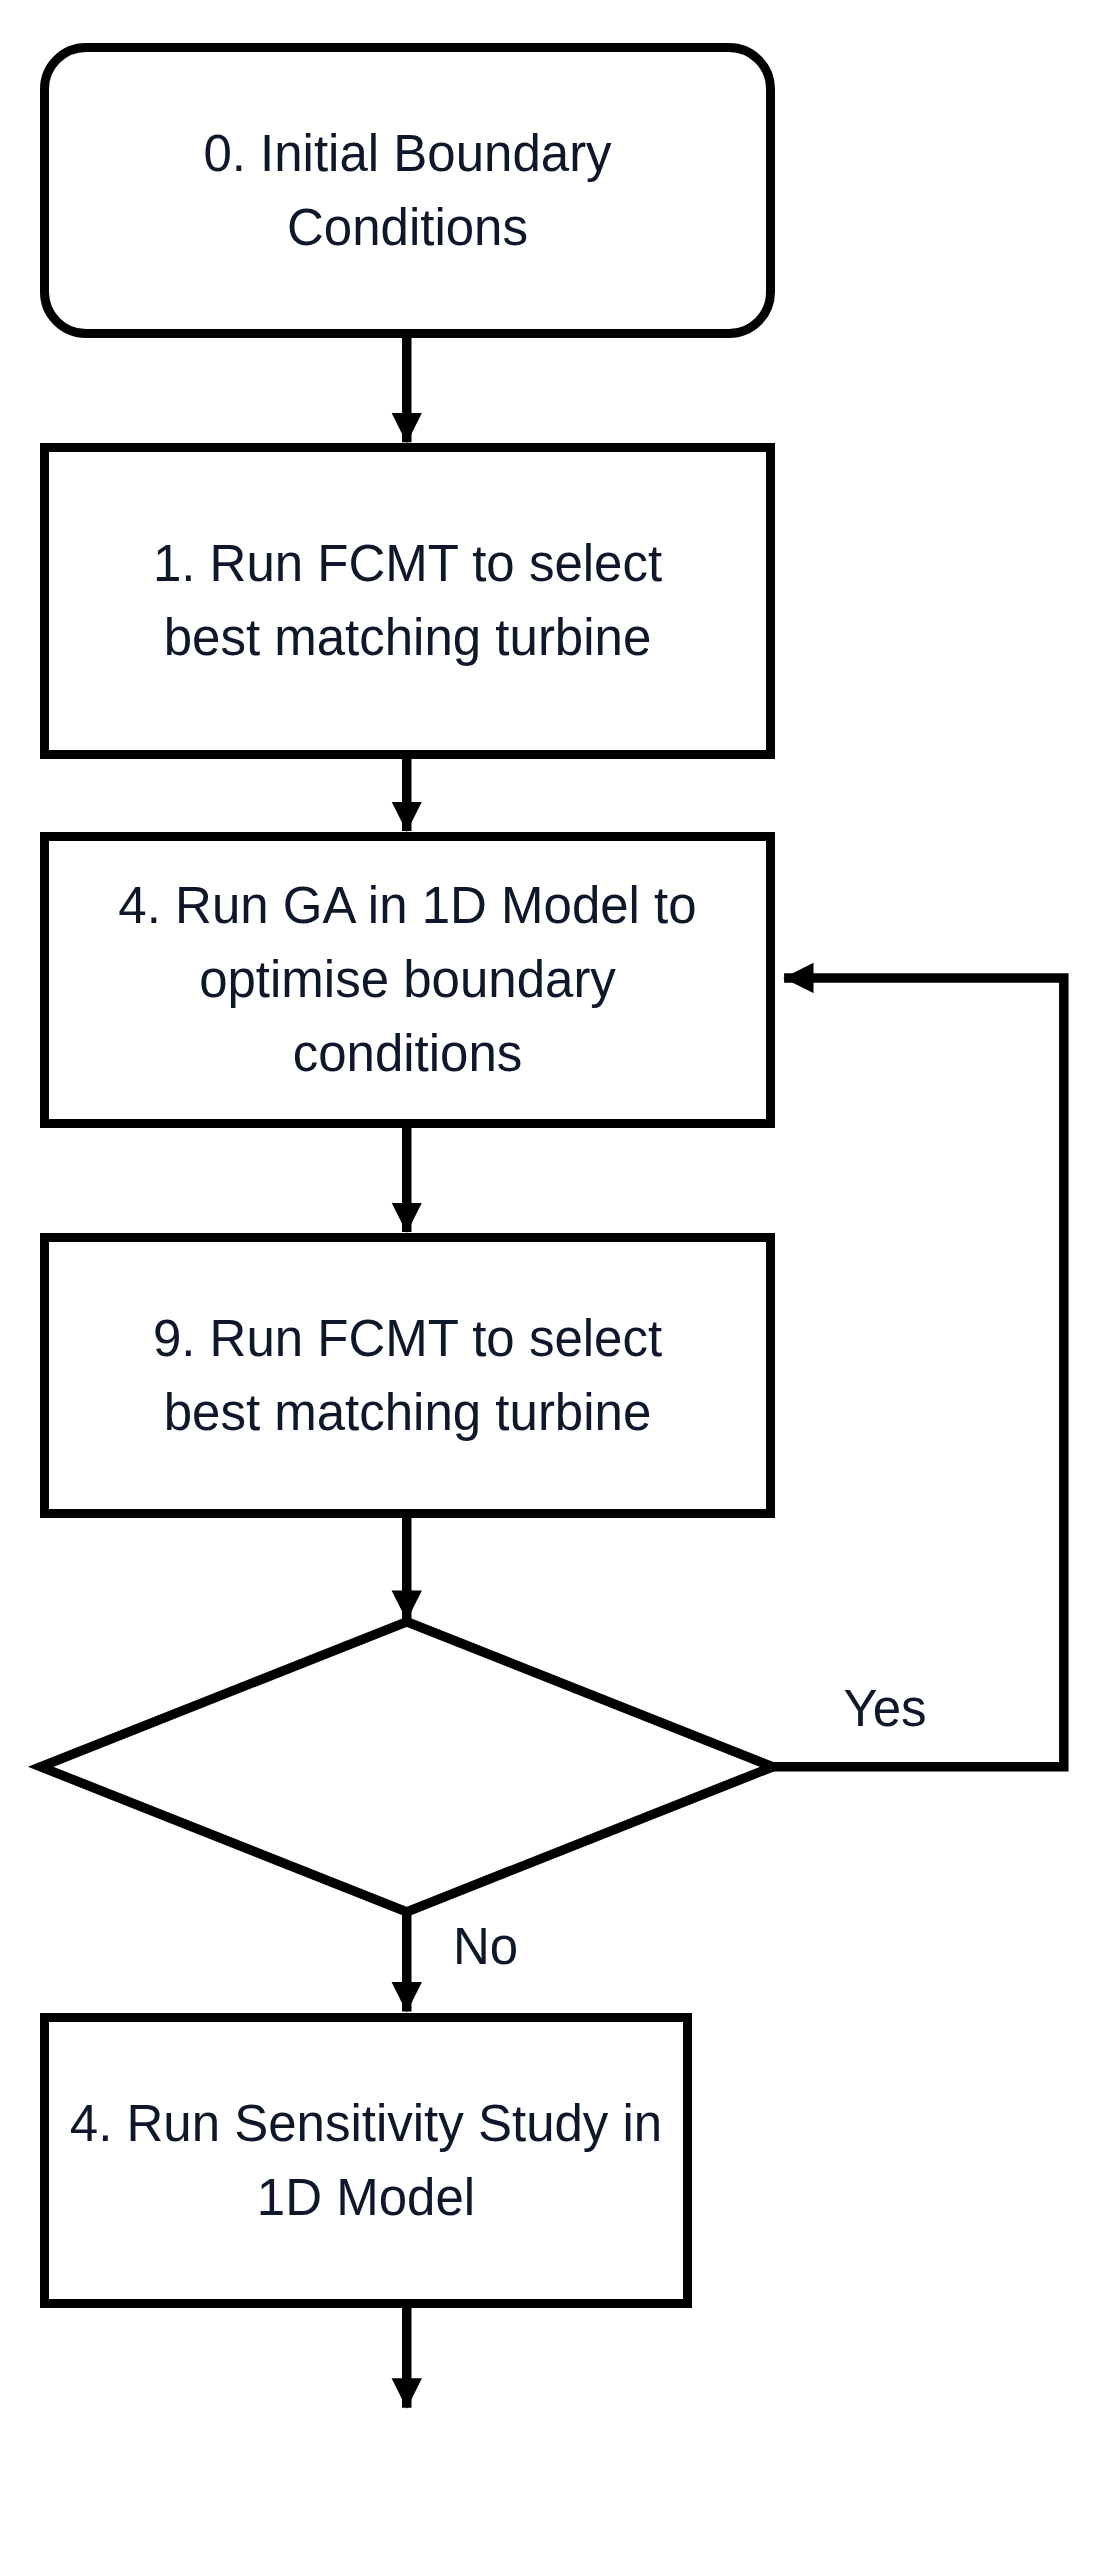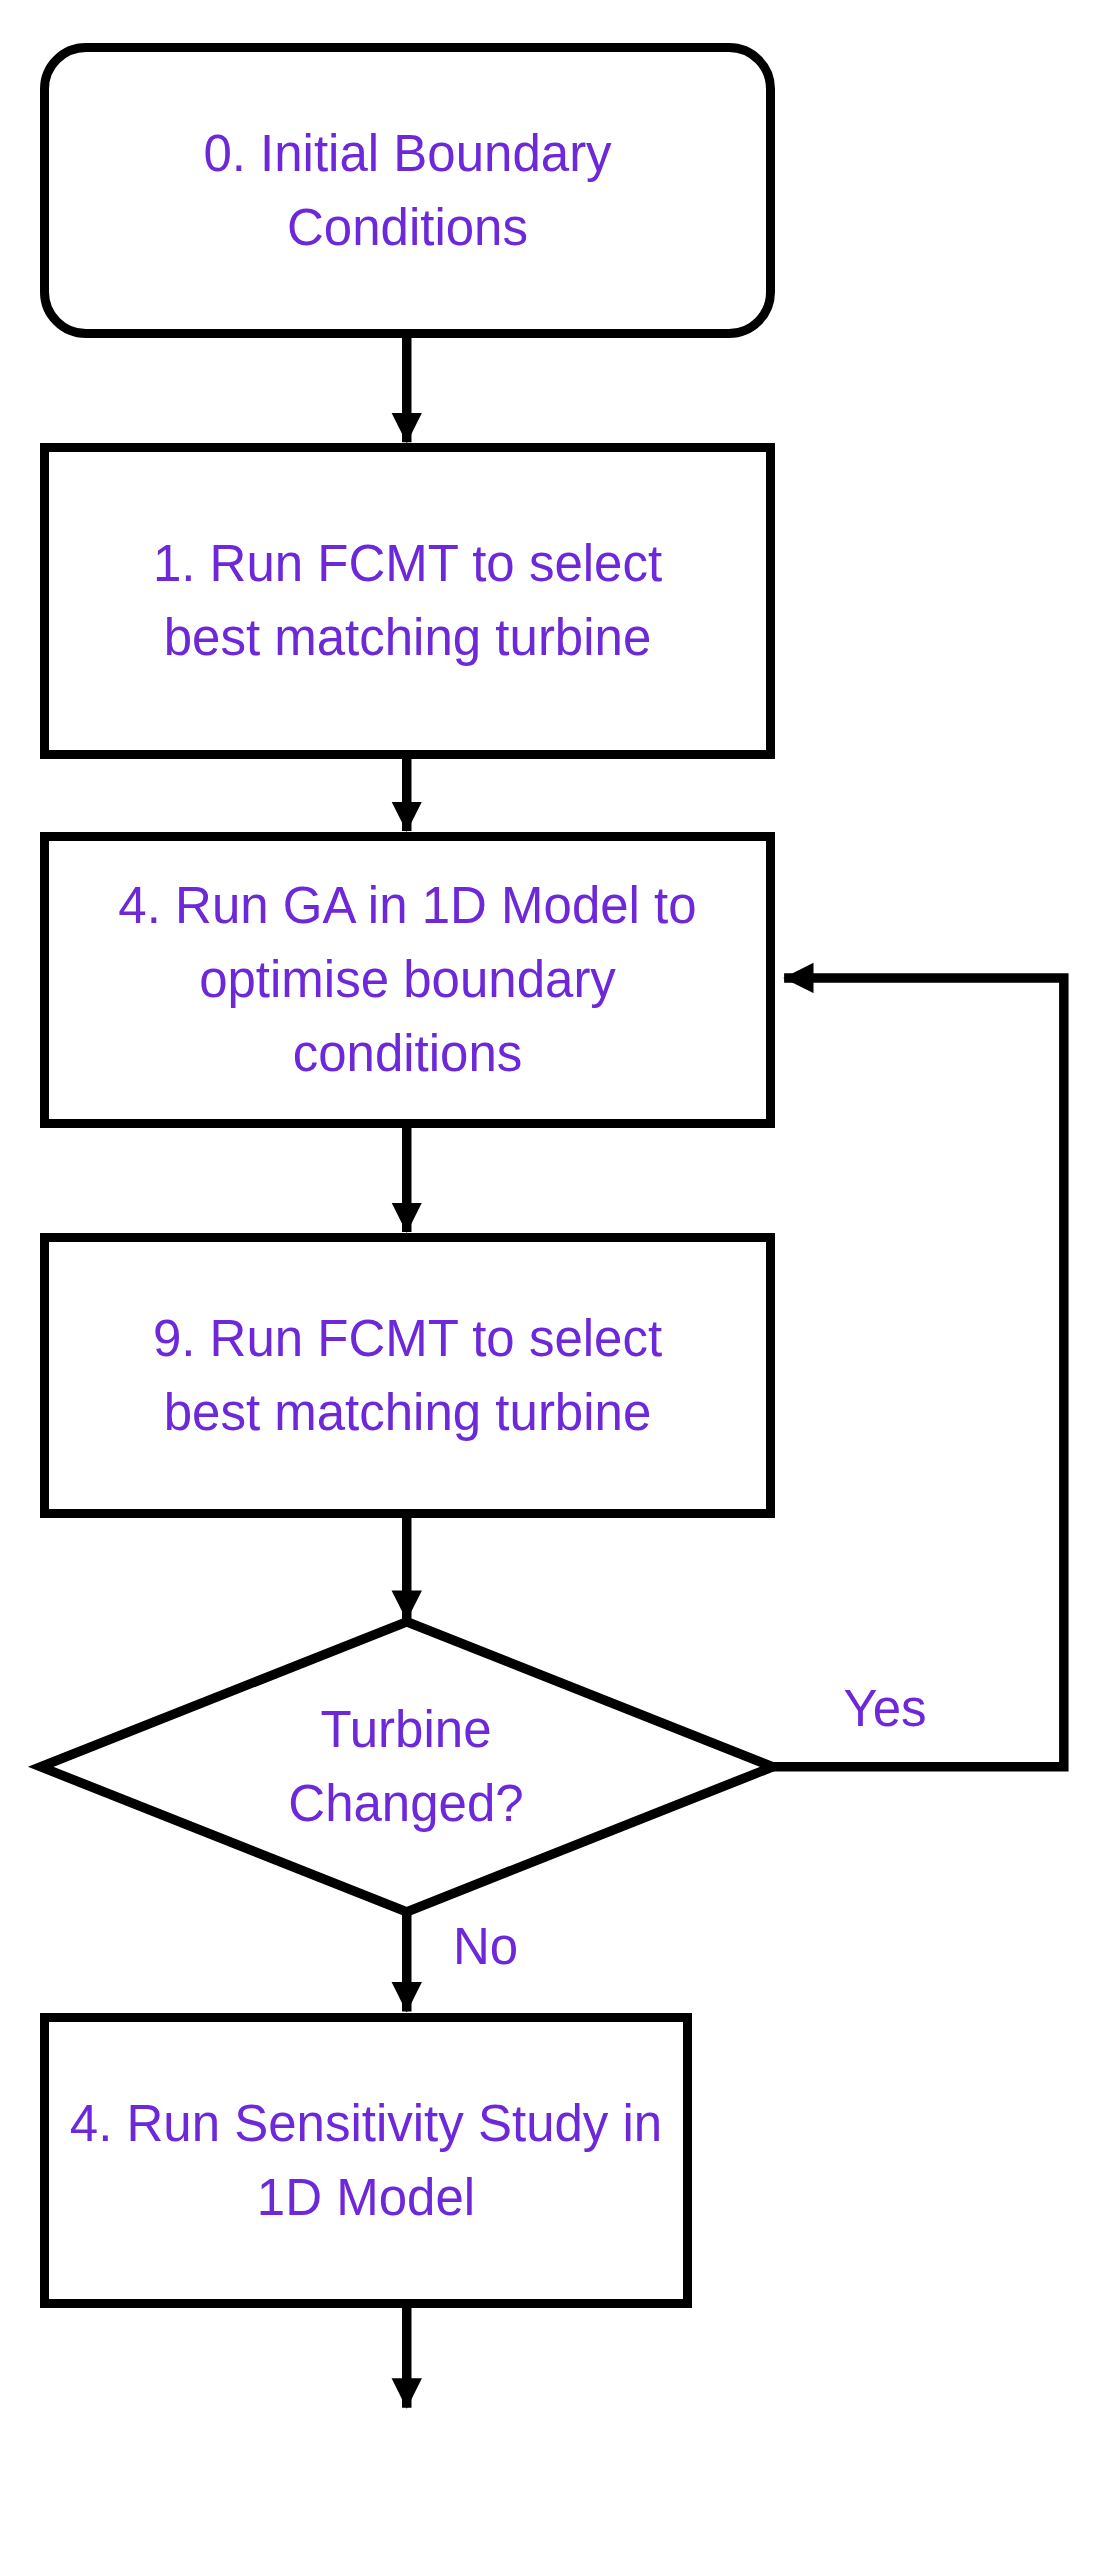--- a/index.html
+++ b/index.html
@@ -33,21 +33,21 @@
     align-items: center;
     justify-content: center;
     z-index: 2;
   }
   .node .label,
   .freetext {
     font-size: 51px;
     line-height: 74px;
     text-align: center;
     white-space: pre;
-    color: #6d28d9;
+    color: #0f172a;
   }
   .terminator {
     border-radius: 46px;
   }
   
   .diamond-text {
     position: absolute;
     left: 169px;
     top: 1679px;
     width: 474px;
@@ -117,24 +117,20 @@
     <span class="label">4. Run GA in 1D Model to
 optimise boundary
 conditions</span>
   </div>
 
   <div class="node" id="node-step3">
     <span class="label">9. Run FCMT to select
 best matching turbine</span>
   </div>
 
-  <div class="diamond-text">
-    <span class="label freetext">Turbine
-Changed?</span>
-  </div>
 
   <div class="node" id="node-step4">
     <span class="label">4. Run Sensitivity Study in
 1D Model</span>
   </div>
 
 
   <div class="edge-label freetext" id="edge-label-yes">Yes</div>
 
   <div class="edge-label freetext" id="edge-label-no">No</div>

